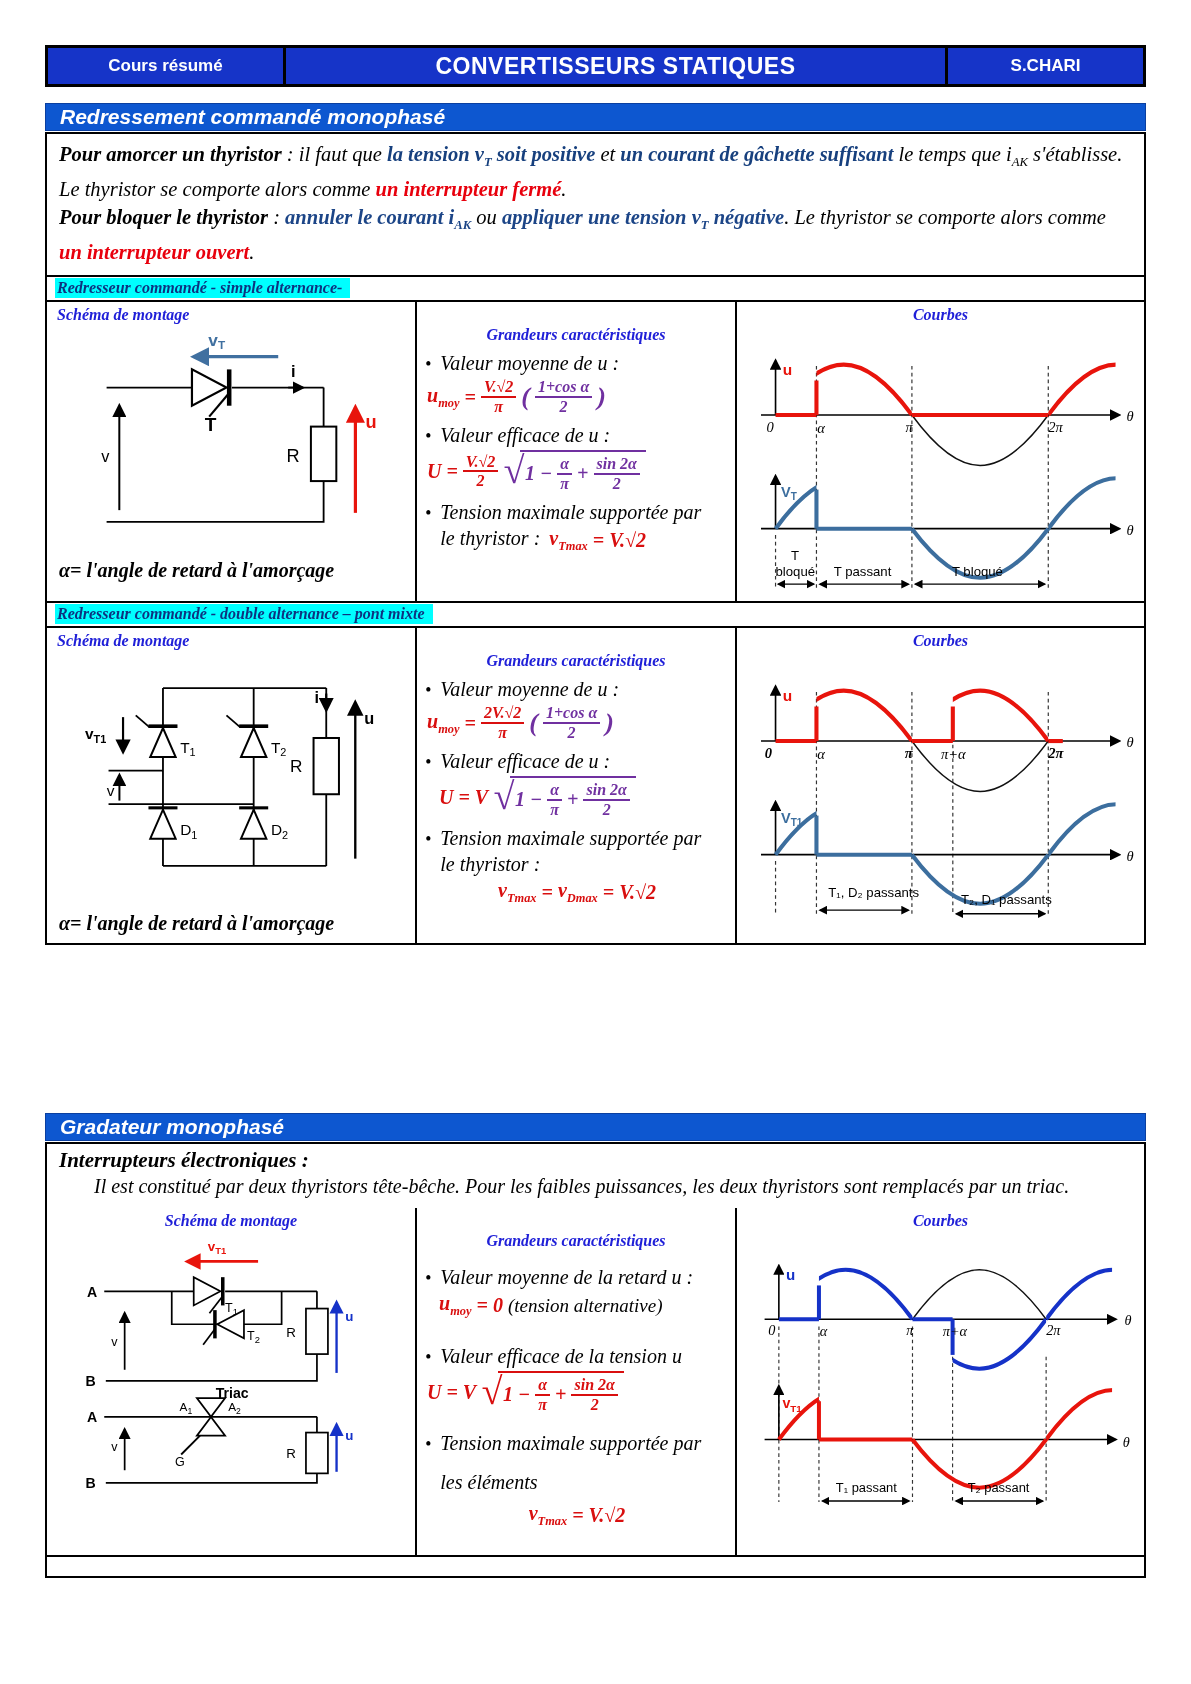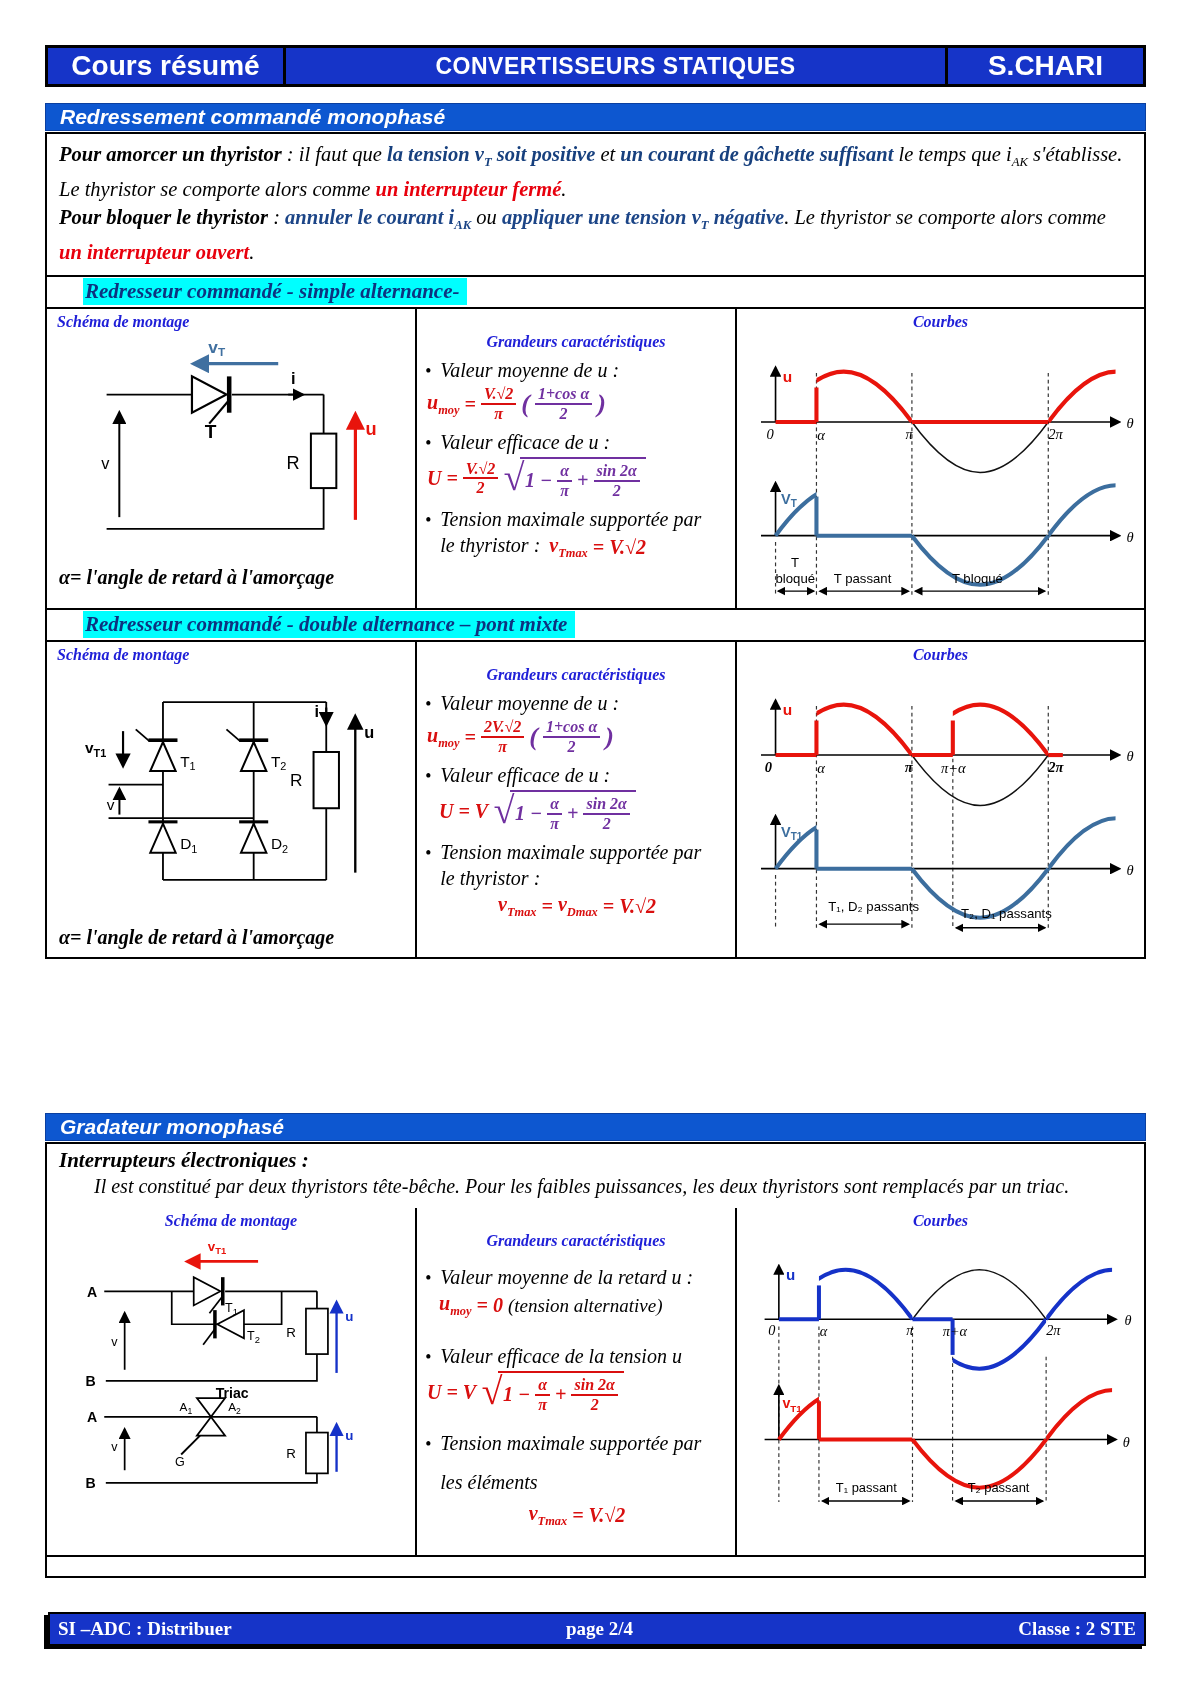--- a/index.html
+++ b/index.html
@@ -1,19 +1,19 @@
 <!DOCTYPE html>
 <html><head>
 <meta charset="utf-8">
 <style>
   html,body{margin:0;padding:0;background:#e8e8e8;}
   .page{position:relative;width:1191px;height:1684px;background:#ffffff;font-family:"Liberation Serif",serif;overflow:hidden;}
   
   .hdr{position:absolute;top:45px;left:45px;width:1101px;height:42px;display:flex;background:#1634c8;border:3px solid #000;box-sizing:border-box;color:#fff;font-family:"Liberation Sans",sans-serif;font-weight:bold;}
-  .hdr .cell{display:flex;align-items:center;justify-content:center;font-size:28px;}
+  .hdr .cell{display:flex;align-items:center;justify-content:center;font-size:17px;}
   .hdr .c-left{width:235px;border-right:3px solid #000;}
   .hdr .c-mid{flex:1;border-right:3px solid #000;font-size:23px;letter-spacing:.5px;}
   .hdr .c-right{width:195px;}
   .ftr{position:absolute;top:1612px;left:48px;width:1098px;height:34px;background:#1634c8;border:2px solid #000;box-shadow:-4px 3px 0 #000;box-sizing:border-box;display:flex;align-items:center;color:#fff;font-weight:bold;font-size:19px;font-family:"Liberation Serif",serif;}
   .ftr .f-left{width:33%;padding-left:8px;}
   .ftr .f-mid{width:33%;text-align:center;}
   .ftr .f-right{flex:1;text-align:right;padding-right:8px;}
   
   .banner{position:absolute;left:45px;width:1101px;height:28px;background:#0d57d0;border:1px solid #0a3fa0;box-sizing:border-box;color:#fff;font-family:"Liberation Sans",sans-serif;font-weight:bold;font-style:italic;font-size:21px;display:flex;align-items:center;padding-left:14px;}
   
@@ -23,21 +23,21 @@
   
   .intro{border-bottom:2px solid #000;padding:6px 12px 8px;font-size:20.5px;font-style:italic;line-height:27px;color:#000;}
   .intro p{margin:1px 0;}
   .blead{font-weight:bold;}
   .bblue{font-weight:bold;color:#17407e;}
   .bblue2{font-weight:bold;color:#1c4587;}
   .bred{font-weight:bold;color:#e8000d;}
   sub{font-size:0.62em;}
   
   .cyanrow{border-bottom:2px solid #000;padding:2px 8px 3px;}
-  .cyan{background:#00ffff;color:#0d3380;font-weight:bold;font-style:italic;font-size:21px;padding:1px 8px 2px 2px;margin-left:28px;}
+  .cyan{background:#00ffff;color:#0d3380;font-weight:bold;font-style:italic;font-size:16px;padding:1px 8px 2px 2px;}
   
   .trow{display:flex;border-bottom:2px solid #000;}
   .trow:last-child{border-bottom:none;}
   .col{box-sizing:border-box;}
   .col1{width:370px;border-right:2px solid #000;}
   .col2{width:320px;border-right:2px solid #000;padding:20px 8px;}
   .col3{flex:1;}
   .colhdr{color:#2020d8;font-weight:bold;font-style:italic;font-size:16px;padding:4px 0 0 10px;}
   .colhdr.center{text-align:center;padding-left:0;}
   .alpha-note{font-weight:bold;font-style:italic;font-size:20px;padding:4px 0 8px 12px;}
@@ -693,19 +693,14 @@
               <line x1="87" y1="304" x2="184" y2="304" marker-start="url(#v3d)" marker-end="url(#v3d)"></line>
               <line x1="237" y1="304" x2="334" y2="304" marker-start="url(#v3d)" marker-end="url(#v3d)"></line>
             </g>
           </svg>
         </div>
       </div>
     </div>
     <div class="empty-row"></div>
   </div>
 
-  <div class="ftr">
-    <div class="f-left">SI –ADC : Distribuer</div>
-    <div class="f-mid">page 2/4</div>
-    <div class="f-right">Classe : 2 STE</div>
-  </div>
 
 </div>
 
 </body></html>

